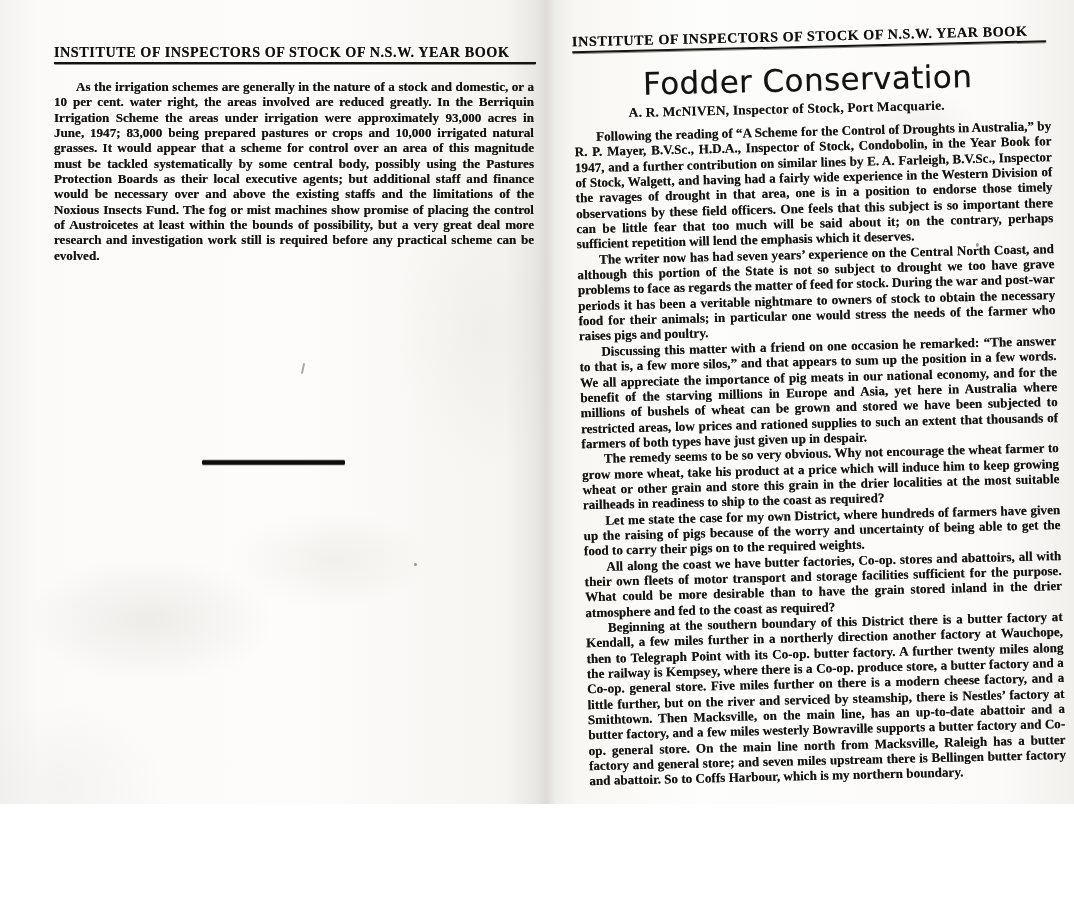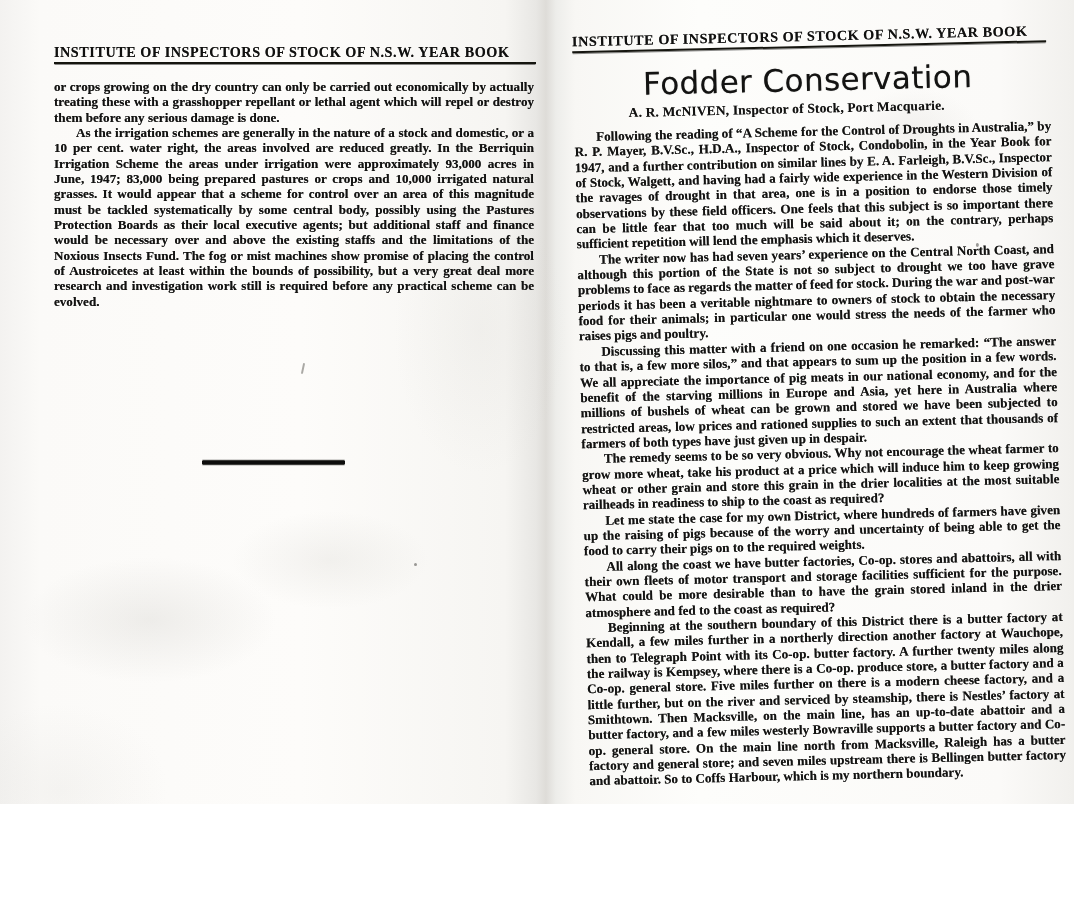--- a/index.html
+++ b/index.html
@@ -163,21 +163,20 @@
 <body>
 
 <div class="scan">
 
   <div class="page page-left">
 
     <div class="running-head" style="left:54px; top:44px;">INSTITUTE OF INSPECTORS OF STOCK OF N.S.W. YEAR BOOK</div>
     <div class="rule" style="left:54px; top:62px; width:482px;"></div>
 
     <div class="col" style="left:54px; top:79px; width:480px;">
-      <p class="noindent">or crops growing on the dry country can only be carried out economically by actually treating these with a grasshopper repellant or lethal agent which will repel or destroy them before any serious damage is done.</p>
       <p>As the irrigation schemes are generally in the nature of a stock and domestic, or a 10 per cent. water right, the areas involved are reduced greatly. In the Berriquin Irrigation Scheme the areas under irrigation were approximately 93,000 acres in June, 1947; 83,000 being prepared pastures or crops and 10,000 irrigated natural grasses. It would appear that a scheme for control over an area of this magnitude must be tackled systematically by some central body, possibly using the Pastures Protection Boards as their local executive agents; but additional staff and finance would be necessary over and above the existing staffs and the limitations of the Noxious Insects Fund. The fog or mist machines show promise of placing the control of Austroicetes at least within the bounds of possibility, but a very great deal more research and investigation work still is required before any practical scheme can be evolved.</p>
     </div>
 
     <div class="divider-bar" style="left:202px; top:461px; width:143px; height:3px;"></div>
 
     <div class="ink-stroke" style="left:302px; top:363px; width:2px; height:11px; transform:rotate(12deg); border-radius:1px;"></div>
     <div class="speck" style="left:414px; top:563px; width:3px; height:3px;"></div>
     <div class="speck" style="left:430px; top:888px; width:3px; height:3px;"></div>
 
     <div class="folio" style="left:262px; top:864px;">122</div>

